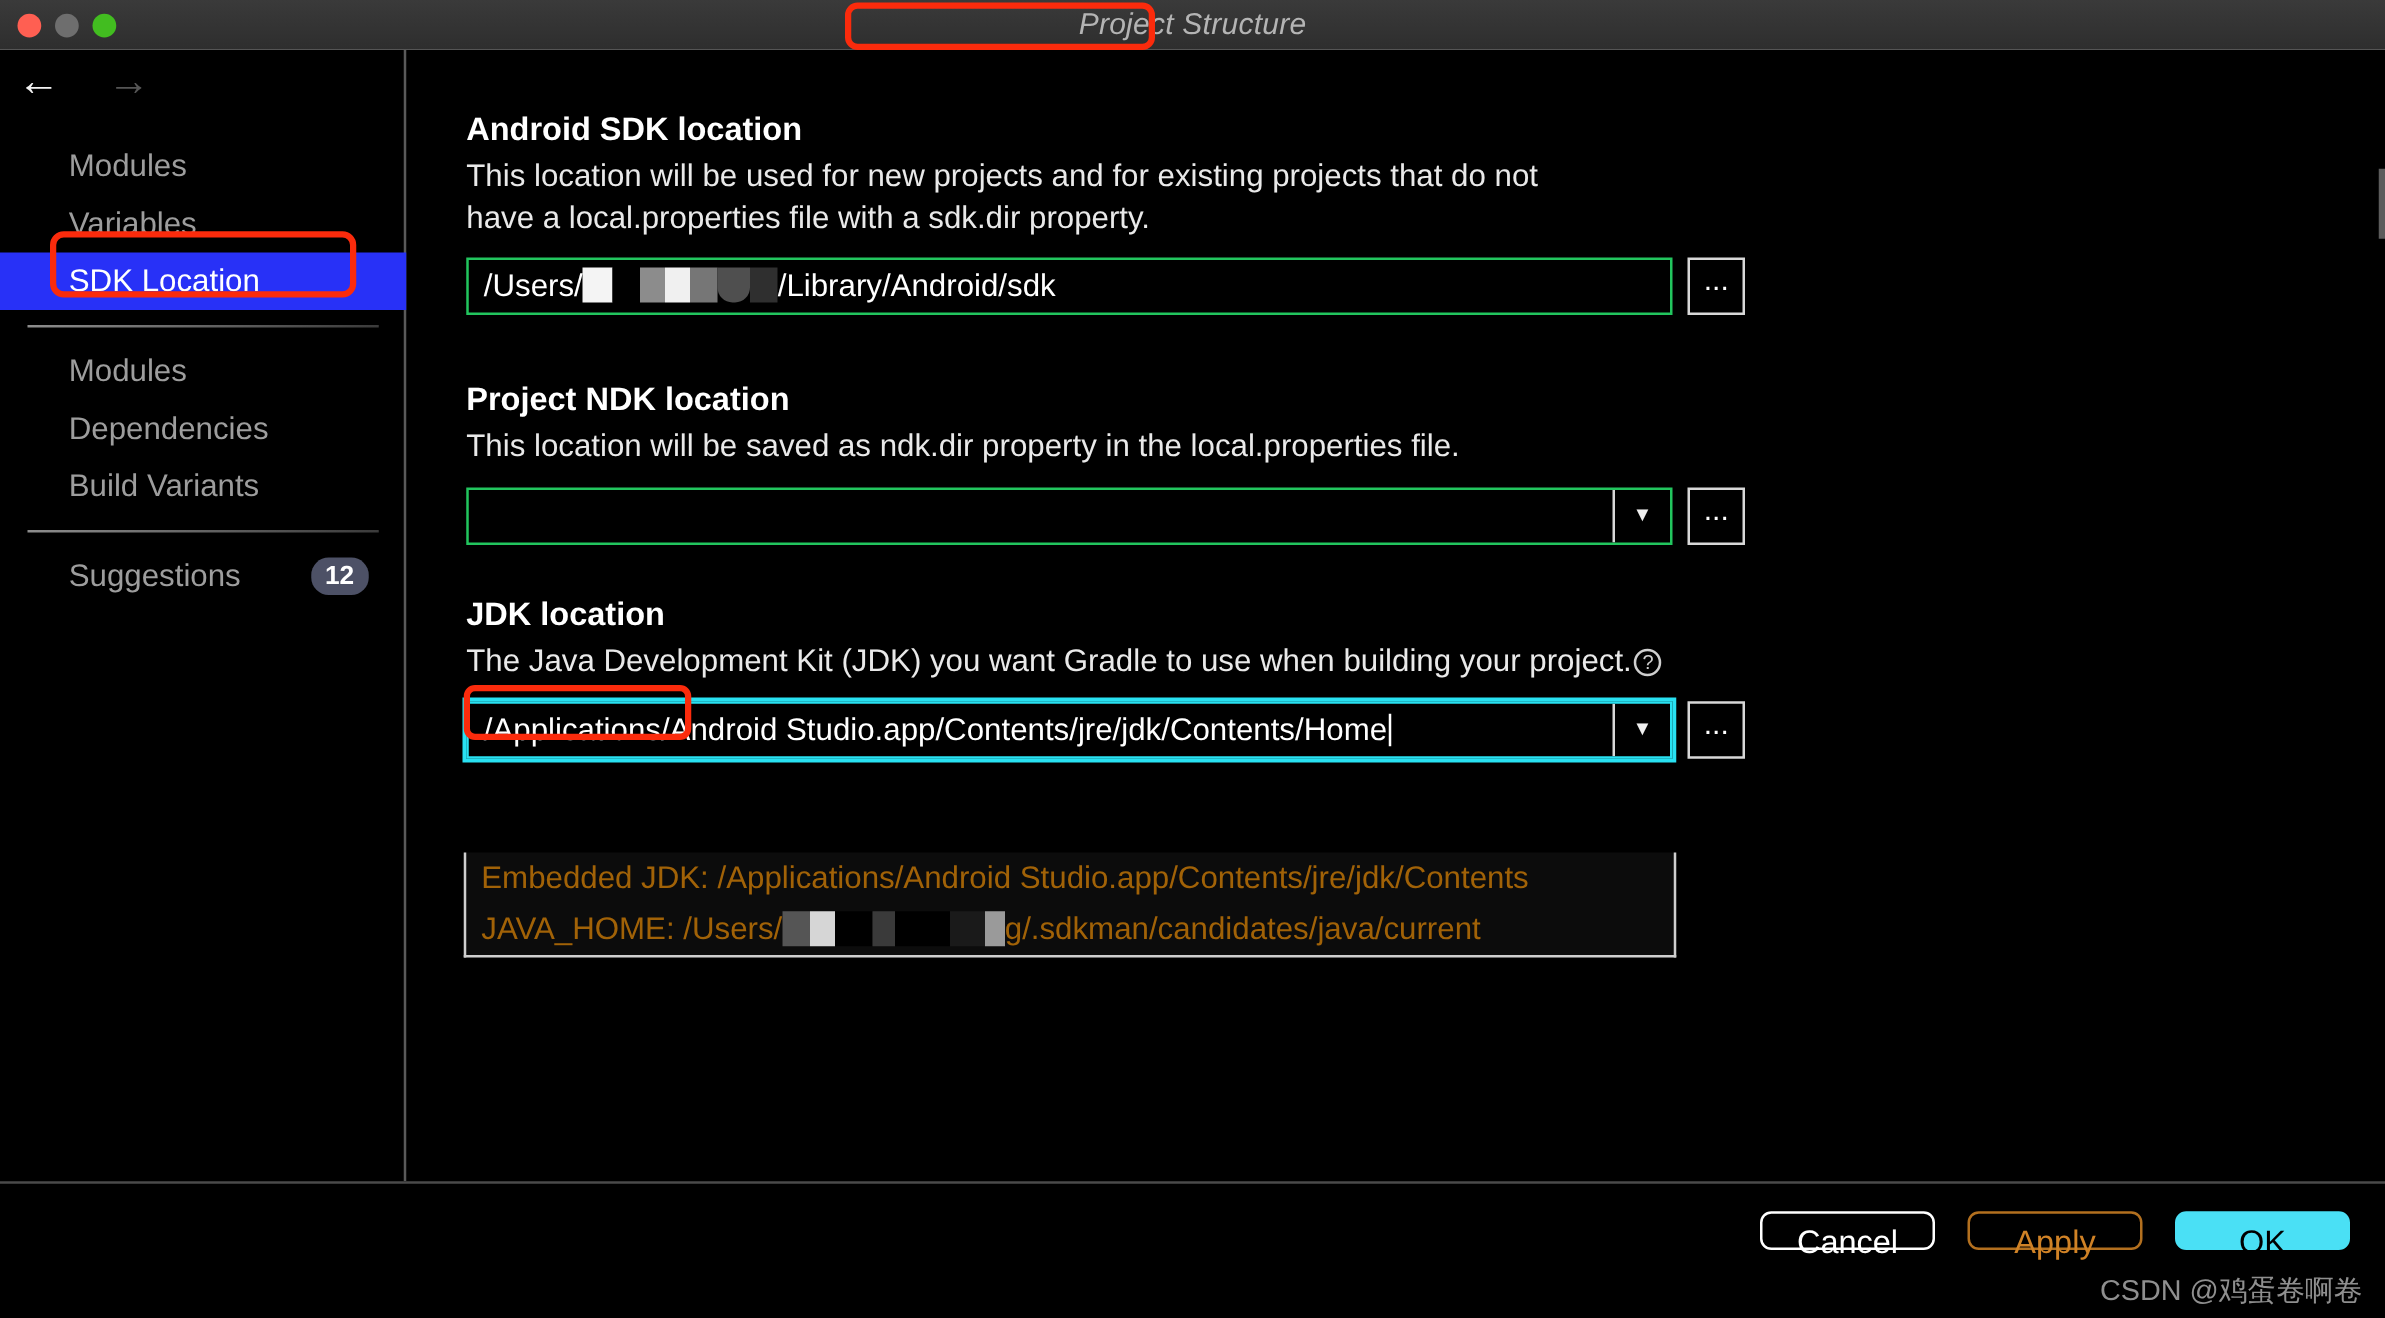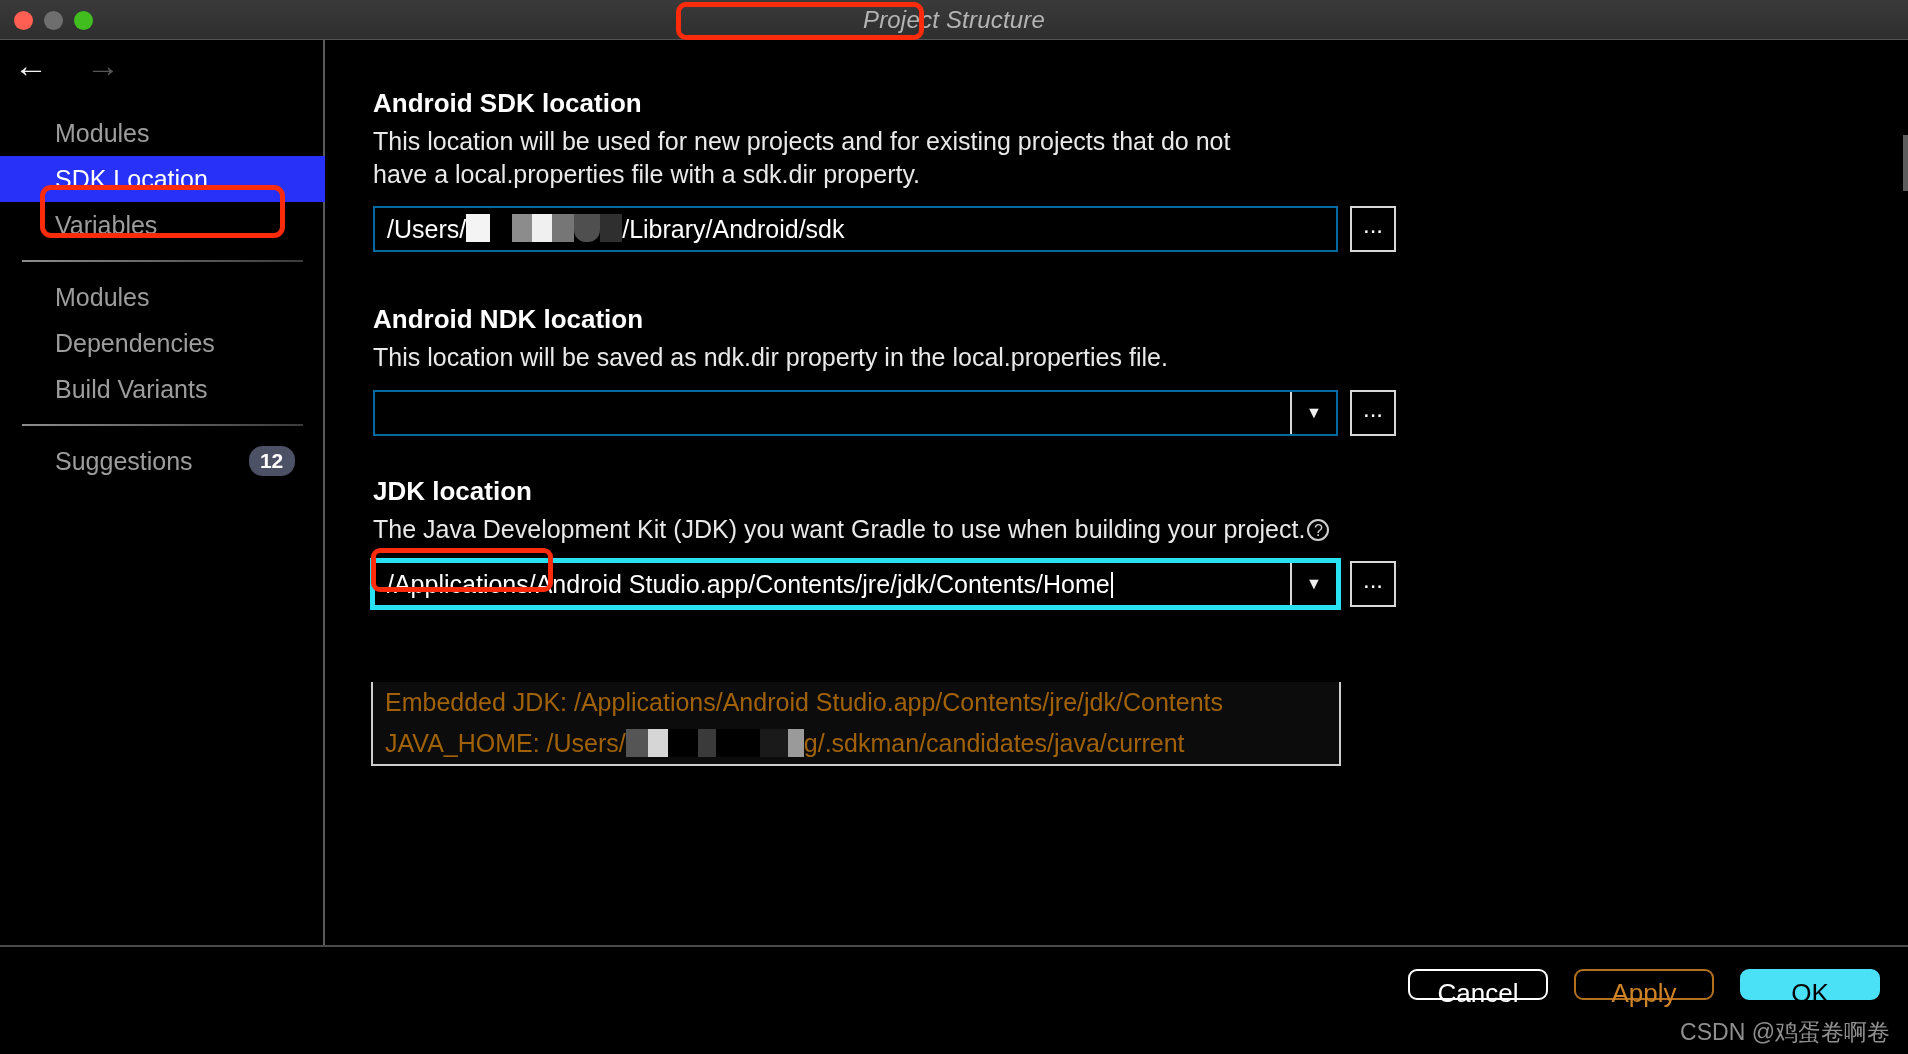--- a/index.html
+++ b/index.html
@@ -124,21 +124,21 @@
     border: 2px solid #cfcfcf; color: #cfcfcf;
     font-size: 16px; line-height: 19px; text-align: center;
     vertical-align: 2px; margin-left: 2px;
   }
 
   .fieldrow { display: flex; align-items: center; margin-top: 16px; }
   .textfield {
     position: relative;
     width: 965px; height: 46px;
     background: #000;
-    border: 2px solid #0369a1;
+    border: 2px solid #22c55e;
     color: #fff; font-size: 25px;
     line-height: 42px; padding: 0 12px;
     white-space: nowrap; overflow: hidden;
   }
   .textfield.combo { padding-right: 52px; }
   .combo-arrow {
     position: absolute; right: 0; top: 0;
     width: 46px; height: 42px;
     display: flex; align-items: center; justify-content: center;
     color: #f0f0f0; font-size: 16px;
@@ -232,22 +232,22 @@
 
     <div class="sidebar">
 
       <div class="navarrows">
         <span class="arrow back">←</span>
         <span class="arrow fwd">→</span>
       </div>
 
       <div class="navlist">
         <div class="navitem">Modules</div>
+        <div class="navitem">Variables</div>
         <div class="navitem selected">SDK Location</div>
-        <div class="navitem">Variables</div>
 
         <div class="navsep"></div>
 
         <div class="navitem">Modules</div>
         <div class="navitem">Dependencies</div>
         <div class="navitem">Build Variants</div>
 
         <div class="navsep"></div>
 
         <div class="navitem badged">
@@ -268,21 +268,21 @@
 
         <div class="fieldrow">
           <div class="textfield">
             <span>/Users/</span><span class="redact"><i style="width:24px;background:#f4f4f4"></i><i style="width:22px;background:#000"></i><i style="width:20px;background:#8c8c8c"></i><i style="width:20px;background:#f0f0f0"></i><i style="width:22px;background:#767676"></i><i style="width:26px;background:#4f4f4f;border-radius:0 0 12px 12px"></i><i style="width:22px;background:#2f2f2f"></i></span><span>/Library/Android/sdk</span>
           </div>
           <div class="browse">...</div>
         </div>
       </div>
 
       <div class="section" style="margin-top:52px;">
-        <div class="sec-title">Android NDK location</div>
+        <div class="sec-title">Project NDK location</div>
         <div class="sec-desc">This location will be saved as ndk.dir property in the local.properties file.</div>
 
         <div class="fieldrow">
           <div class="textfield combo">
             <span></span>
             <span class="combo-arrow">▼</span>
           </div>
           <div class="browse">...</div>
         </div>
       </div>

